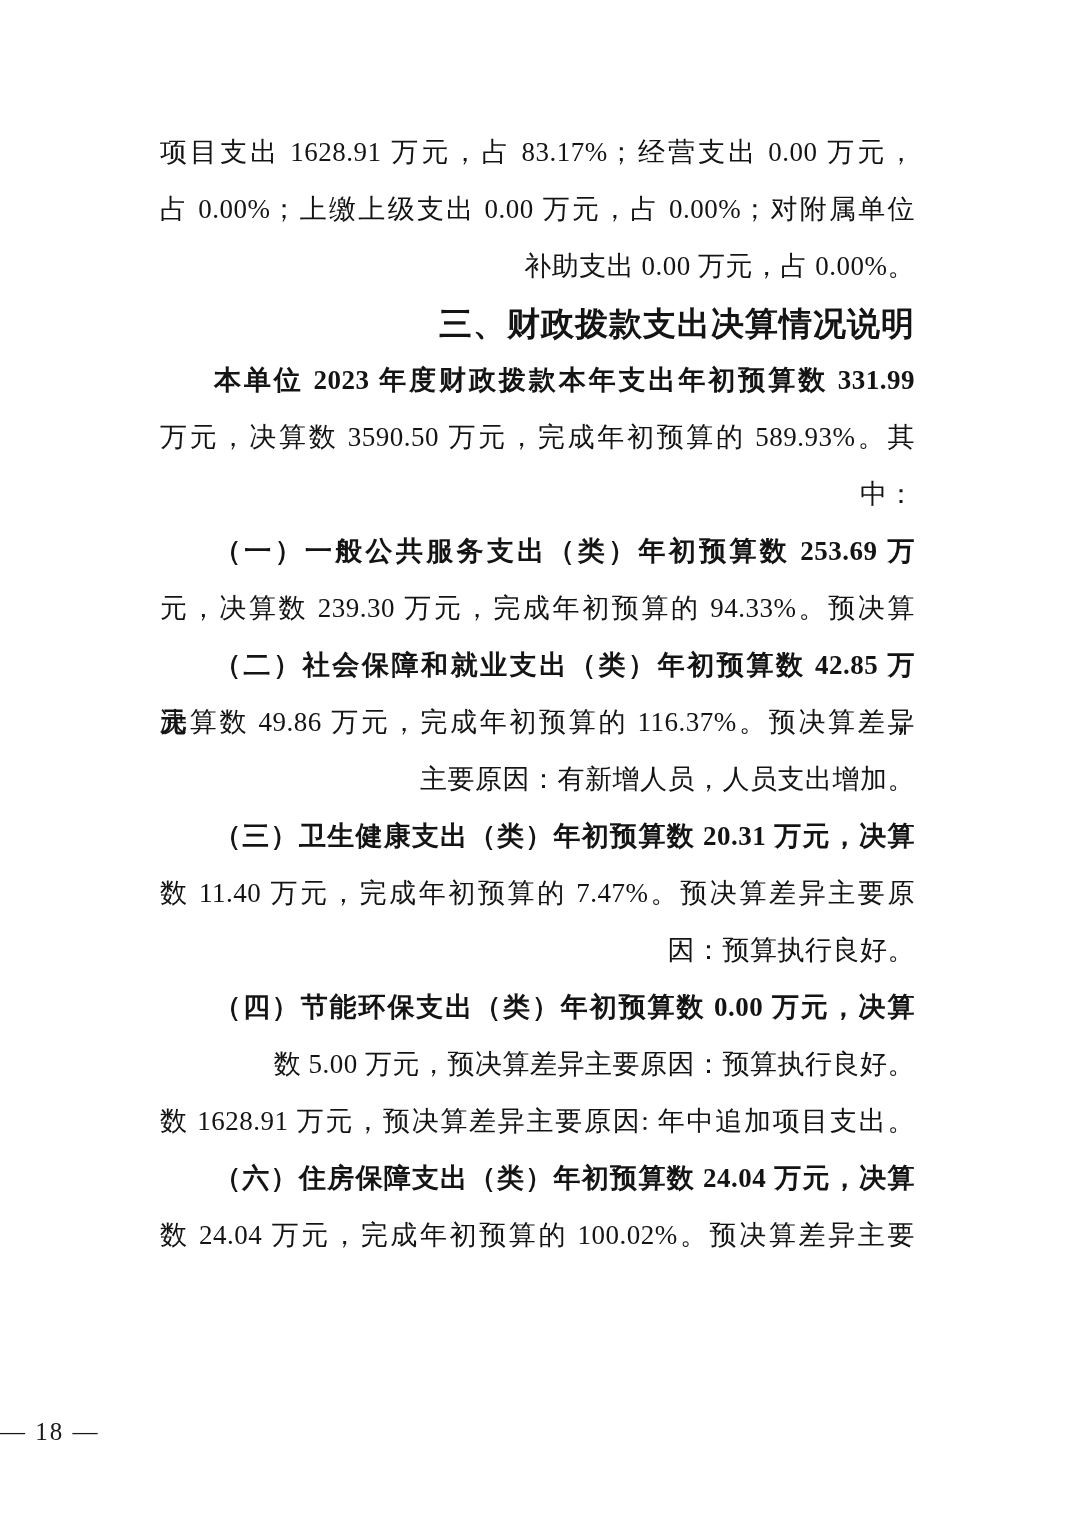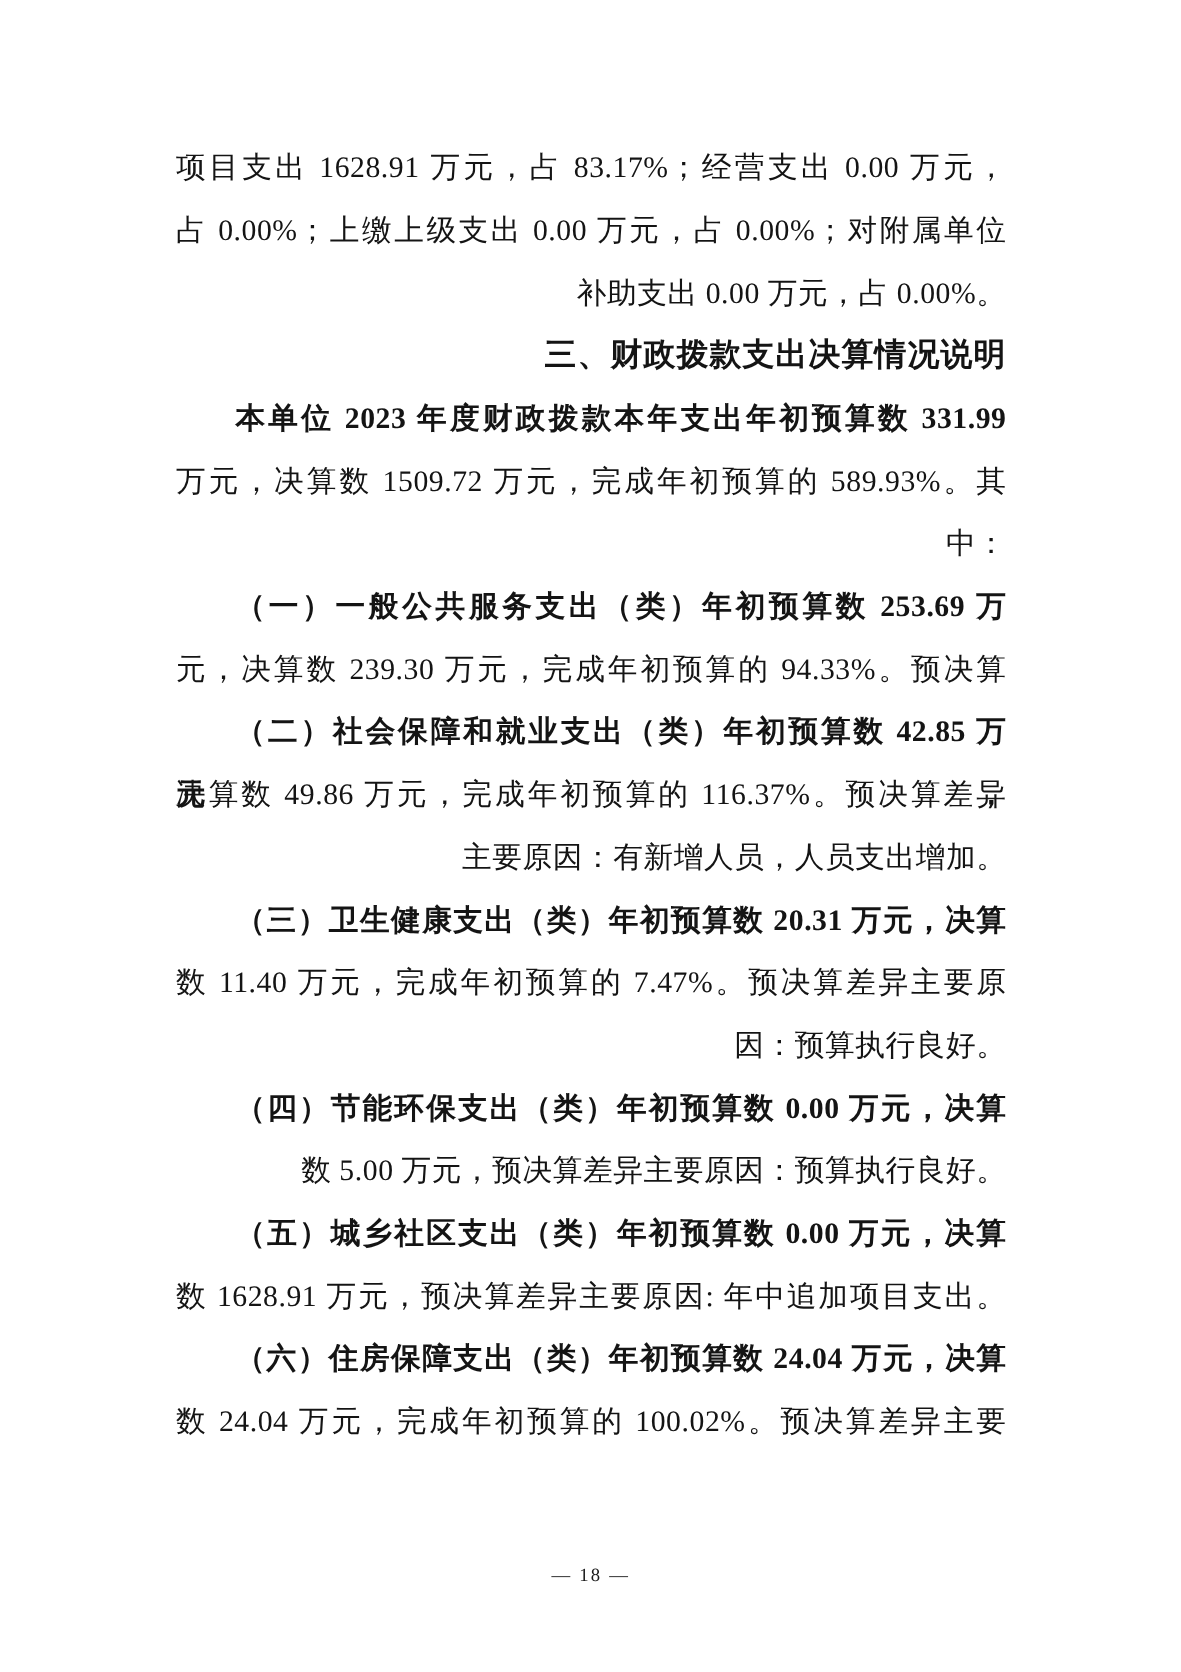--- a/index.html
+++ b/index.html
@@ -29,67 +29,65 @@
   }
   .line.fill {
     text-align: justify;
     text-align-last: justify;
     text-justify: inter-character;
   }
   .indent { text-indent: 2em; font-weight: bold; }
   .heading {
     font-family: "Liberation Sans", "DejaVu Sans", sans-serif;
     font-weight: bold;
-    font-size: 29px;
+    font-size: 33px;
     letter-spacing: 1px;
   }
   .footer {
     position: absolute;
     left: 0;
     top: 1412px;
     width: 100%;
     height: 40px;
     line-height: 40px;
-    text-align: center;
-    font-size: 17px;
+    font-size: 25px;
     letter-spacing: 2px;
     color: #1a1a1a;
   }
 </style>
 </head>
 <body>
 
 <div class="page">
   <div class="content">
 
     <div class="line fill">项目支出 1628.91 万元，占 83.17%；经营支出 0.00 万元，</div>
     <div class="line fill">占 0.00%；上缴上级支出 0.00 万元，占 0.00%；对附属单位</div>
     <div class="line">补助支出 0.00 万元，占 0.00%。</div>
 
     <div class="line heading indent">三、财政拨款支出决算情况说明</div>
 
     <div class="line fill indent">本单位 2023 年度财政拨款本年支出年初预算数 331.99</div>
-    <div class="line fill">万元，决算数 1509.72 万元，完成年初预算的 589.93%。其</div>
+    <div class="line fill">万元，决算数 3590.50 万元，完成年初预算的 589.93%。其</div>
     <div class="line">中：</div>
 
     <div class="line fill indent">（一）一般公共服务支出（类）年初预算数 253.69 万</div>
     <div class="line fill">元，决算数 239.30 万元，完成年初预算的 94.33%。预决算</div>
 
     <div class="line fill indent">（二）社会保障和就业支出（类）年初预算数 42.85 万元，</div>
     <div class="line fill">决算数 49.86 万元，完成年初预算的 116.37%。预决算差异</div>
     <div class="line">主要原因：有新增人员，人员支出增加。</div>
 
     <div class="line fill indent">（三）卫生健康支出（类）年初预算数 20.31 万元，决算</div>
     <div class="line fill">数 11.40 万元，完成年初预算的 7.47%。预决算差异主要原</div>
     <div class="line">因：预算执行良好。</div>
 
     <div class="line fill indent">（四）节能环保支出（类）年初预算数 0.00 万元，决算</div>
     <div class="line">数 5.00 万元，预决算差异主要原因：预算执行良好。</div>
 
-    <div class="line fill indent">（五）城乡社区支出（类）年初预算数 0.00 万元，决算</div>
     <div class="line fill">数 1628.91 万元，预决算差异主要原因: 年中追加项目支出。</div>
 
     <div class="line fill indent">（六）住房保障支出（类）年初预算数 24.04 万元，决算</div>
     <div class="line fill">数 24.04 万元，完成年初预算的 100.02%。预决算差异主要</div>
 
   </div>
 
   <div class="footer">— 18 —</div>
 </div>
 

